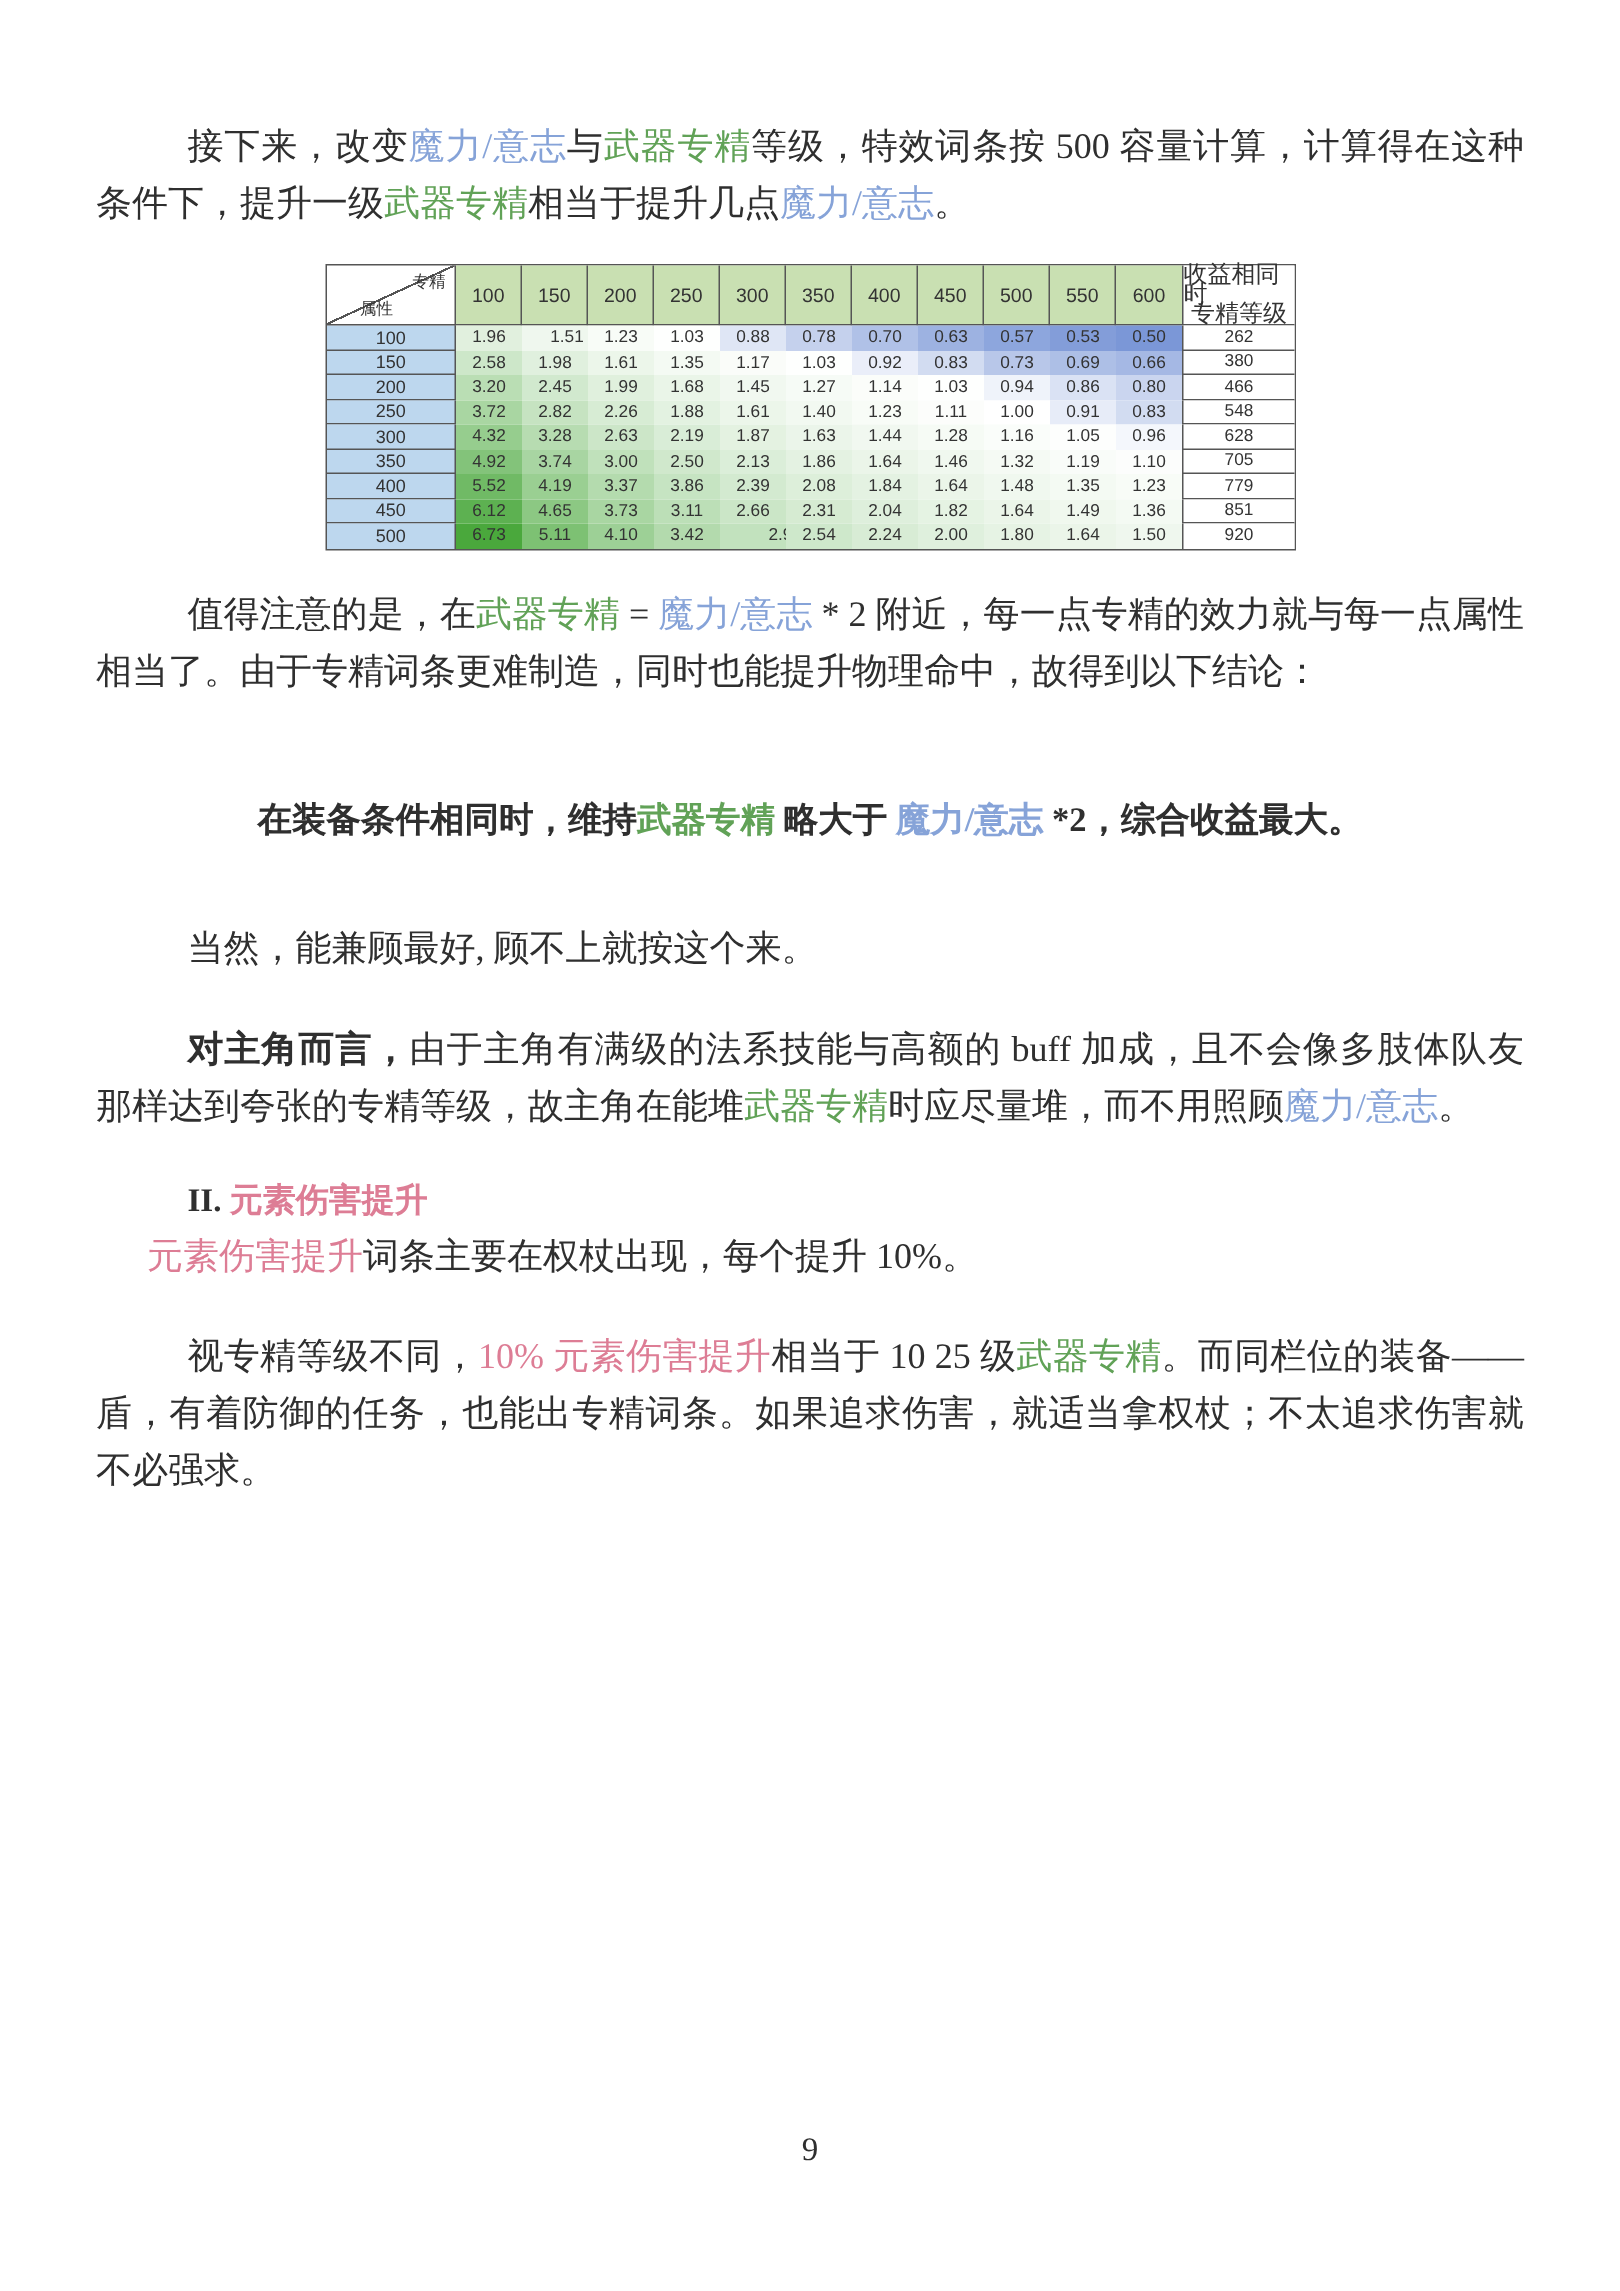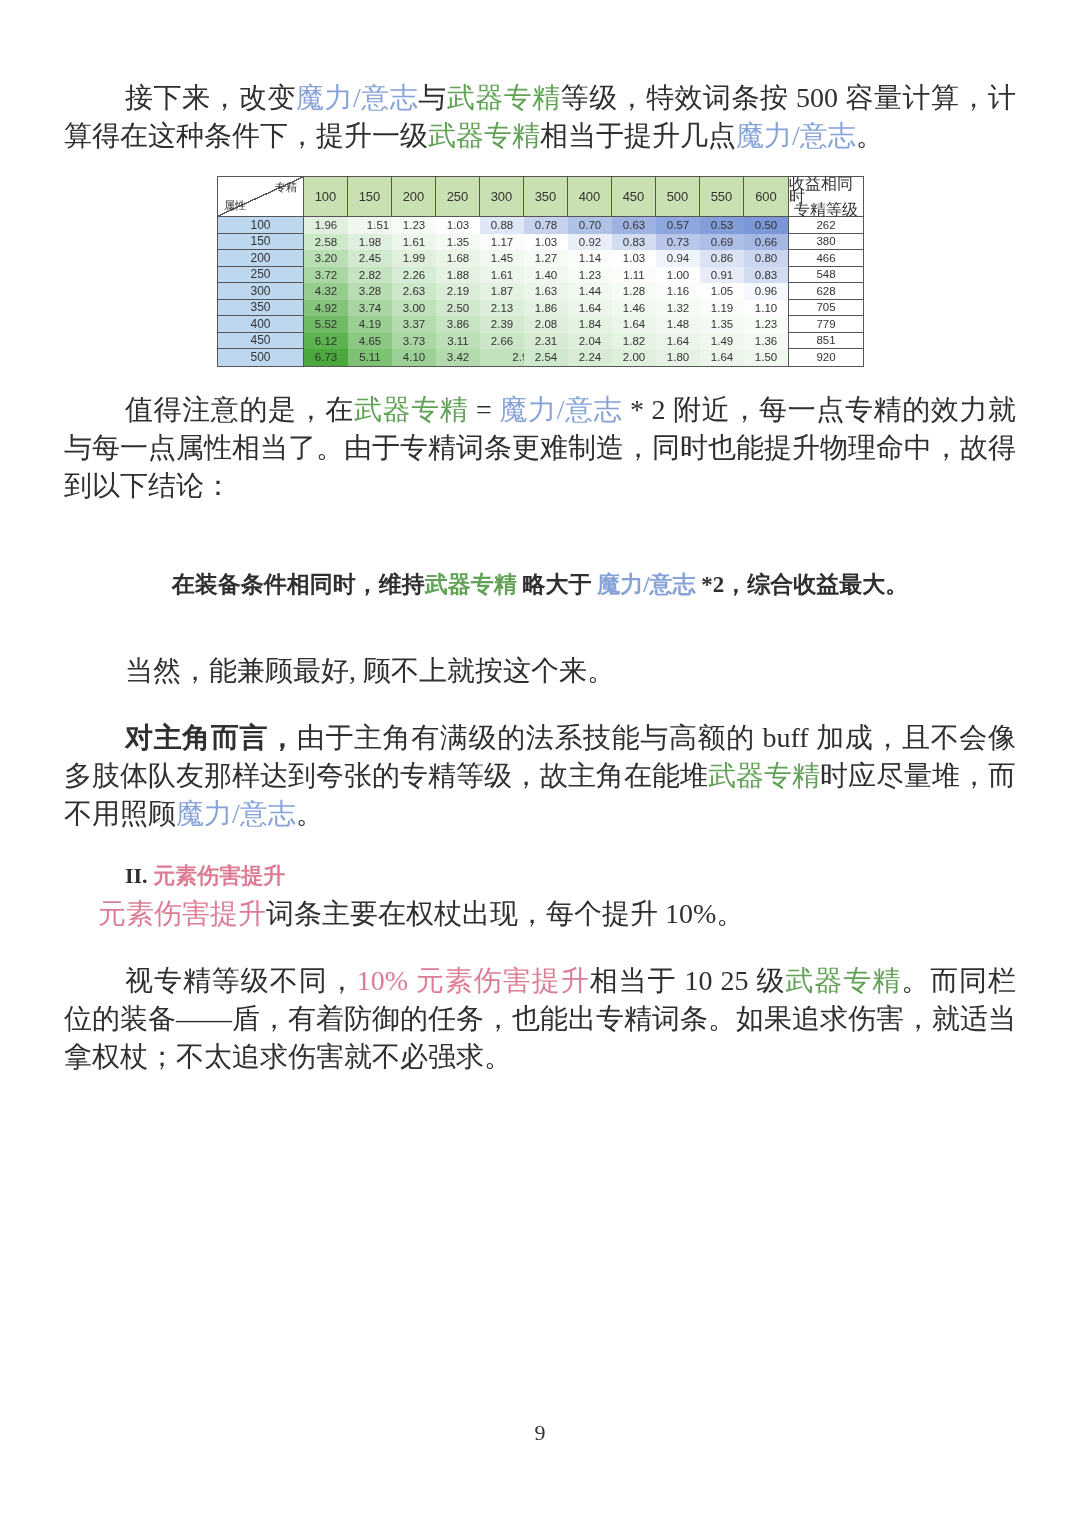--- a/index.html
+++ b/index.html
@@ -5,21 +5,21 @@
   html,body{margin:0;padding:0;background:#ffffff;}
   .page{
     position:relative;
     width:1080px;height:1527px;
     background:#ffffff;
     font-family:"Liberation Serif","DejaVu Serif",serif;
     color:var(--c-text,#2f2f2f);
     overflow:hidden;
   }
   .content{padding:0 64px;}
-  .para{font-size:28px;line-height:38px;margin:0;text-align:justify;}
+  .para{font-size:24px;line-height:38px;margin:0;text-align:justify;}
   .indent{text-indent:61px;}
   .indent-sm{text-indent:34px;}
   .s-n{color:var(--c-text,#2f2f2f);}
   .s-g{color:var(--c-green,#61a257);}
   .s-b{color:var(--c-blue,#86a3d8);}
   .s-p{color:var(--c-pink,#dd7d95);}
   .bd{font-weight:bold;}
   .p1{margin-top:79px;}
   .p2{margin-top:24px;}
   .conclusion{font-size:23px;line-height:38px;margin:61px 0 0;text-align:center;font-weight:bold;}
@@ -45,21 +45,21 @@
       linear-gradient(to bottom right,
         transparent calc(50% - 0.7px),
         var(--t-border,#555) calc(50% - 0.7px),
         var(--t-border,#555) calc(50% + 0.7px),
         transparent calc(50% + 0.7px));
     border-right:1px solid var(--t-border,#555);
     border-bottom:1px solid var(--t-border,#555);
     font-size:11px;
   }
   .tc.corner .ct{position:absolute;top:3px;right:6px;}
-  .tc.corner .cb{position:absolute;bottom:3px;left:6px;}
+  .tc.corner .cb{position:absolute;bottom:3px;left:22px;}
   .tc.colh{
     width:44px;background:var(--t-header-bg,#c9e0b2);
     border-right:1px solid var(--t-border,#555);
     border-bottom:1px solid var(--t-border,#555);
     font-size:13px;
   }
   .tc.colh.last{border-right:none;}
   .tc.bh{
     width:75px;flex-direction:column;font-size:16px;line-height:13px;
     border-left:1px solid var(--t-border,#555);

